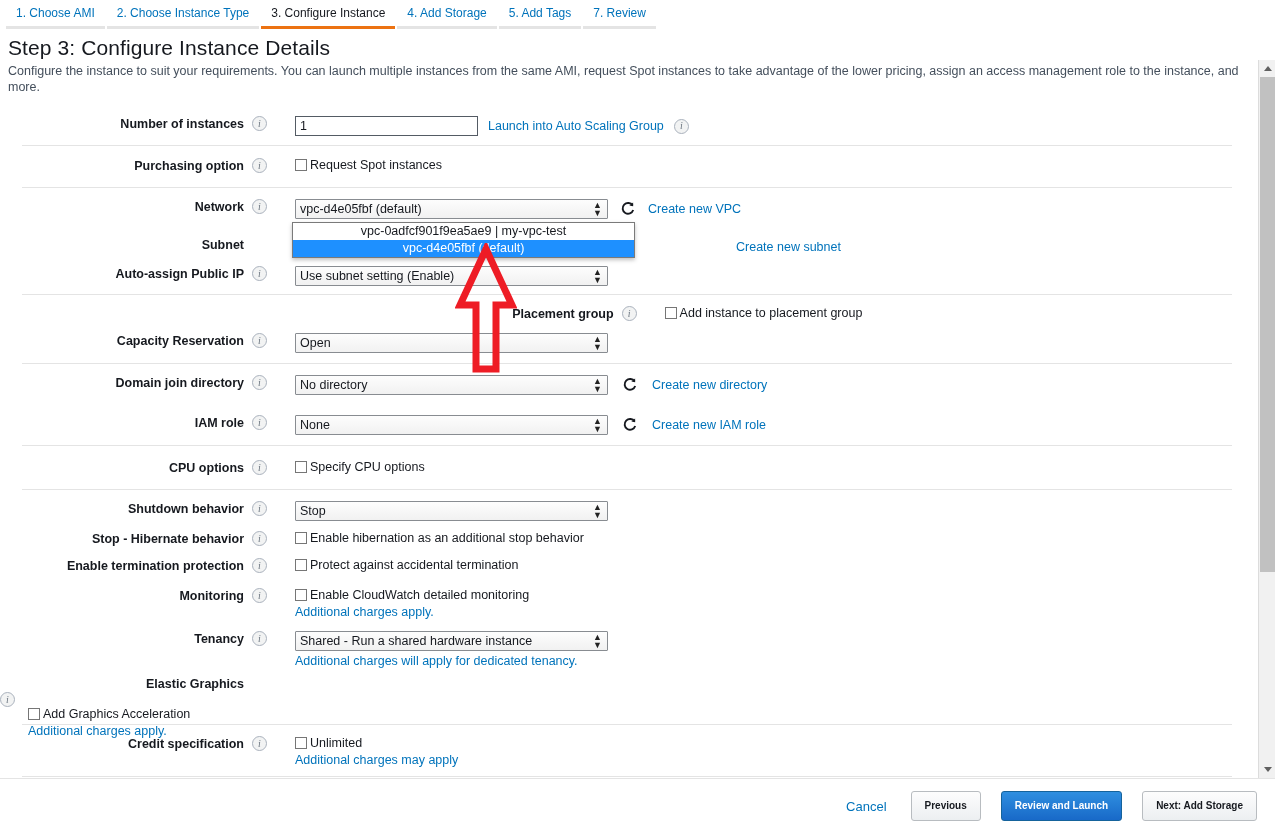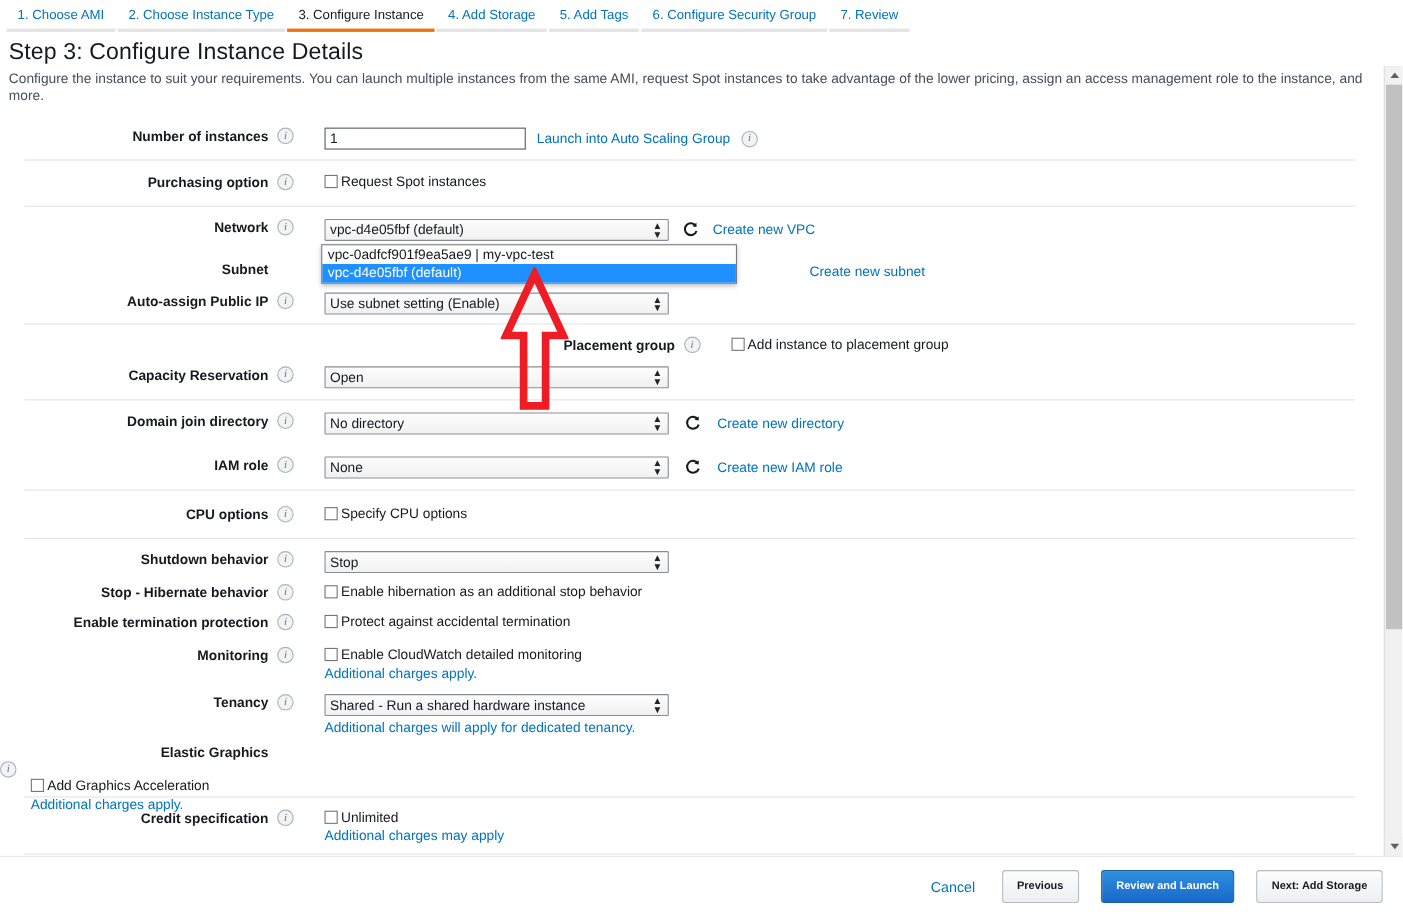--- a/index.html
+++ b/index.html
@@ -176,21 +176,20 @@
 </style>
 </head>
 <body>
 
 <div class="wizard-tabs">
   <div class="wtab">1. Choose AMI</div>
   <div class="wtab">2. Choose Instance Type</div>
   <div class="wtab active">3. Configure Instance</div>
   <div class="wtab">4. Add Storage</div>
   <div class="wtab">5. Add Tags</div>
-  <div class="wtab">6. Configure Security Group</div>
   <div class="wtab">7. Review</div>
 </div>
 
 <div class="page-head">
   <h1 class="page-title">Step 3: Configure Instance Details</h1>
   <div class="page-desc">Configure the instance to suit your requirements. You can launch multiple instances from the same AMI, request Spot instances to take advantage of the lower pricing, assign an access management role to the instance, and more.</div>
 </div>
 
 <div class="form-area">
 
@@ -426,21 +425,21 @@
     <div class="ctl">
       <label class="chkline">
         <span class="chkbox"></span>
         <span>Unlimited</span>
       </label>
       <span class="lnk sub">Additional charges may apply</span>
     </div>
   </div>
   <div class="sep" style="top:672px;"></div>
 
-  <div class="dropdown-list" style="left:292px; top:118px; width:378px;">
+  <div class="dropdown-list" style="left:292px; top:118px; width:343px;text-align:center;">
     <div class="dd-opt">vpc-0adfcf901f9ea5ae9 | my-vpc-test</div>
     <div class="dd-opt selected">vpc-d4e05fbf (default)</div>
   </div>
 
 </div>
 
 <div class="red-arrow" style="left:455px; top:243px; width:62px; height:132px;">
   <svg width="62" height="132" viewBox="0 0 62 132">
     <polygon points="31,6 57,62 41,62 41,126 21,126 21,62 5,62" fill="none" stroke="#ee1c25" stroke-width="7" stroke-linejoin="miter"></polygon>
   </svg>

